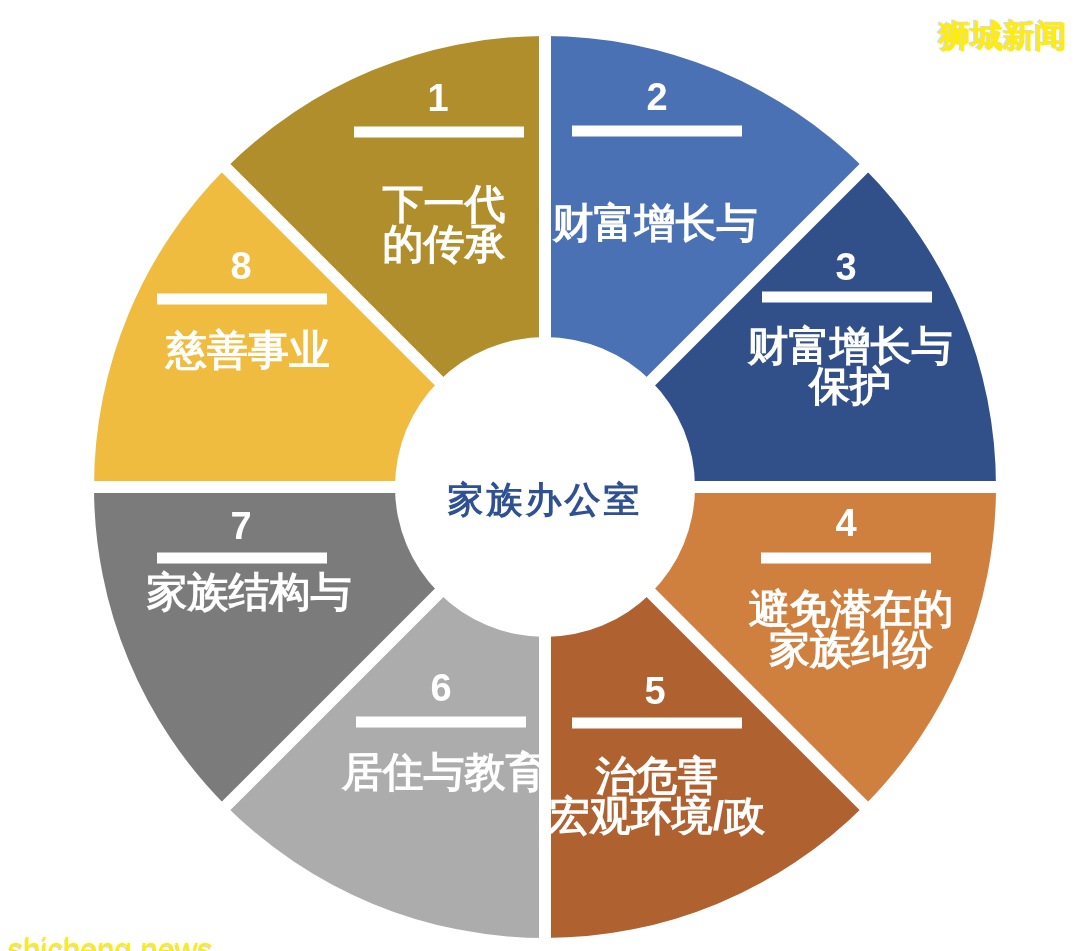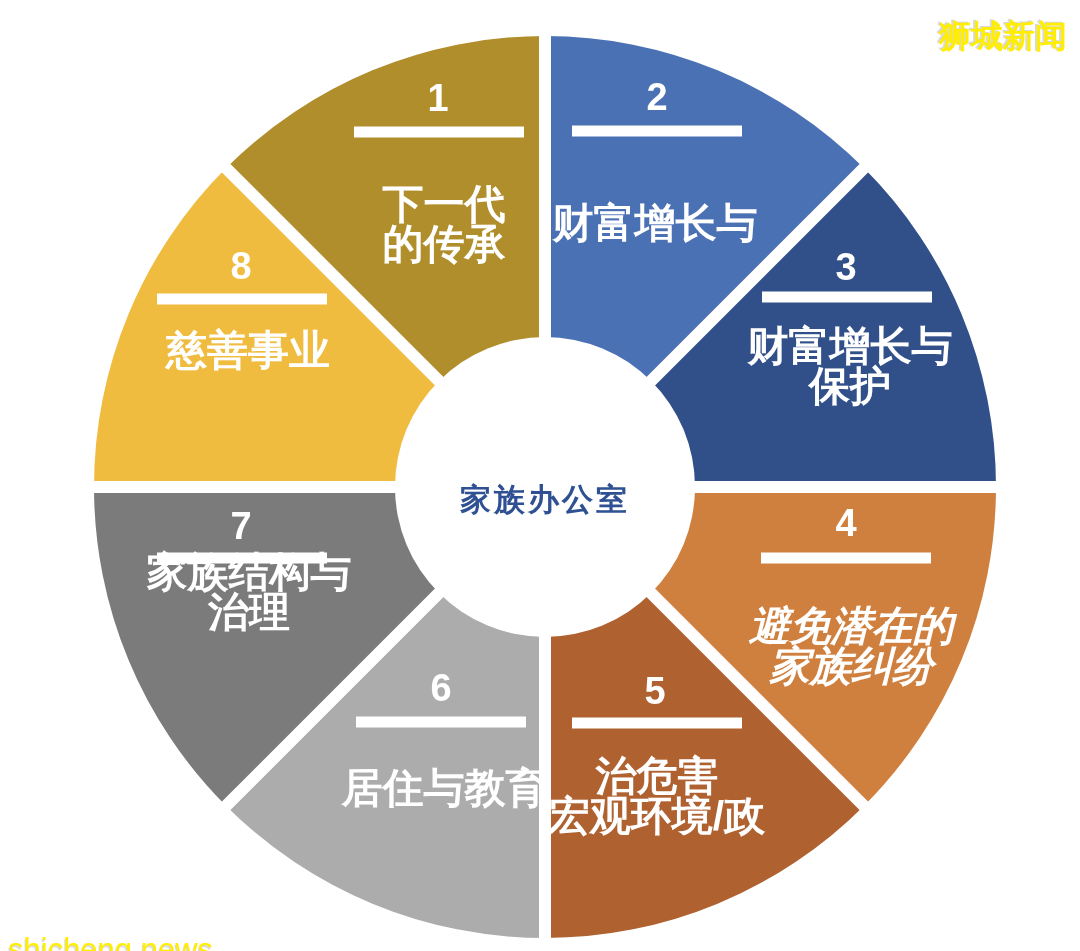--- a/index.html
+++ b/index.html
@@ -45,21 +45,21 @@
     text-align: center;
     white-space: nowrap;
   }
   #center-title {
     position: absolute;
     left: 545px;
     top: 500px;
     transform: translate(-50%, -50%);
     text-align: center;
     color: #2F5193;
-    font-size: 31px;
+    font-size: 36px;
     font-weight: bold;
     line-height: 66px;
     letter-spacing: 3px;
     white-space: nowrap;
   }
   #watermark-top {
     position: absolute;
     top: 15px;
     right: 13px;
     color: #FFEE00;
@@ -116,40 +116,39 @@
         <div>财富增长与</div>
       </div>
       <div class="abs seg-num" style="left: 846px; top: 267px;">3</div>
       <div class="abs seg-bar" style="left: 847px; top: 297px;"></div>
       <div class="abs seg-label" style="left: 850px; top: 366px;">
         <div>财富增长与</div>
         <div>保护</div>
       </div>
       <div class="abs seg-num" style="left: 846px; top: 523px;">4</div>
       <div class="abs seg-bar" style="left: 846px; top: 558px;"></div>
-      <div class="abs seg-label" style="left: 851px; top: 646px; font-style: italic;">
+      <div class="abs seg-label" style="left: 851px; top: 629px;">
         <div>避免潜在的</div>
         <div>家族纠纷</div>
       </div>
       <div class="abs seg-num" style="left: 655px; top: 691px;">5</div>
       <div class="abs seg-bar" style="left: 657px; top: 723px;"></div>
       <div class="abs seg-label" style="left: 657px; top: 796px;">
         <div>治危害</div>
         <div>宏观环境/政</div>
       </div>
       <div class="abs seg-num" style="left: 441px; top: 688px;">6</div>
       <div class="abs seg-bar" style="left: 441px; top: 722px;"></div>
-      <div class="abs seg-label" style="left: 444px; top: 788px; font-family: Liberation Serif, serif;">
+      <div class="abs seg-label" style="left: 444px; top: 772px; font-family: Liberation Serif, serif;">
         <div>居住与教育</div>
       </div>
       <div class="abs seg-num" style="left: 241px; top: 526px;">7</div>
       <div class="abs seg-bar" style="left: 242px; top: 558px;"></div>
       <div class="abs seg-label" style="left: 249px; top: 592px;">
         <div>家族结构与</div>
-        <div>治理</div>
       </div>
       <div class="abs seg-num" style="left: 241px; top: 266px;">8</div>
       <div class="abs seg-bar" style="left: 242px; top: 299px;"></div>
       <div class="abs seg-label" style="left: 248px; top: 350px;">
         <div>慈善事业</div>
       </div>
     </div>
 
   <div id="center-title">
     <div>家族办公室</div>

